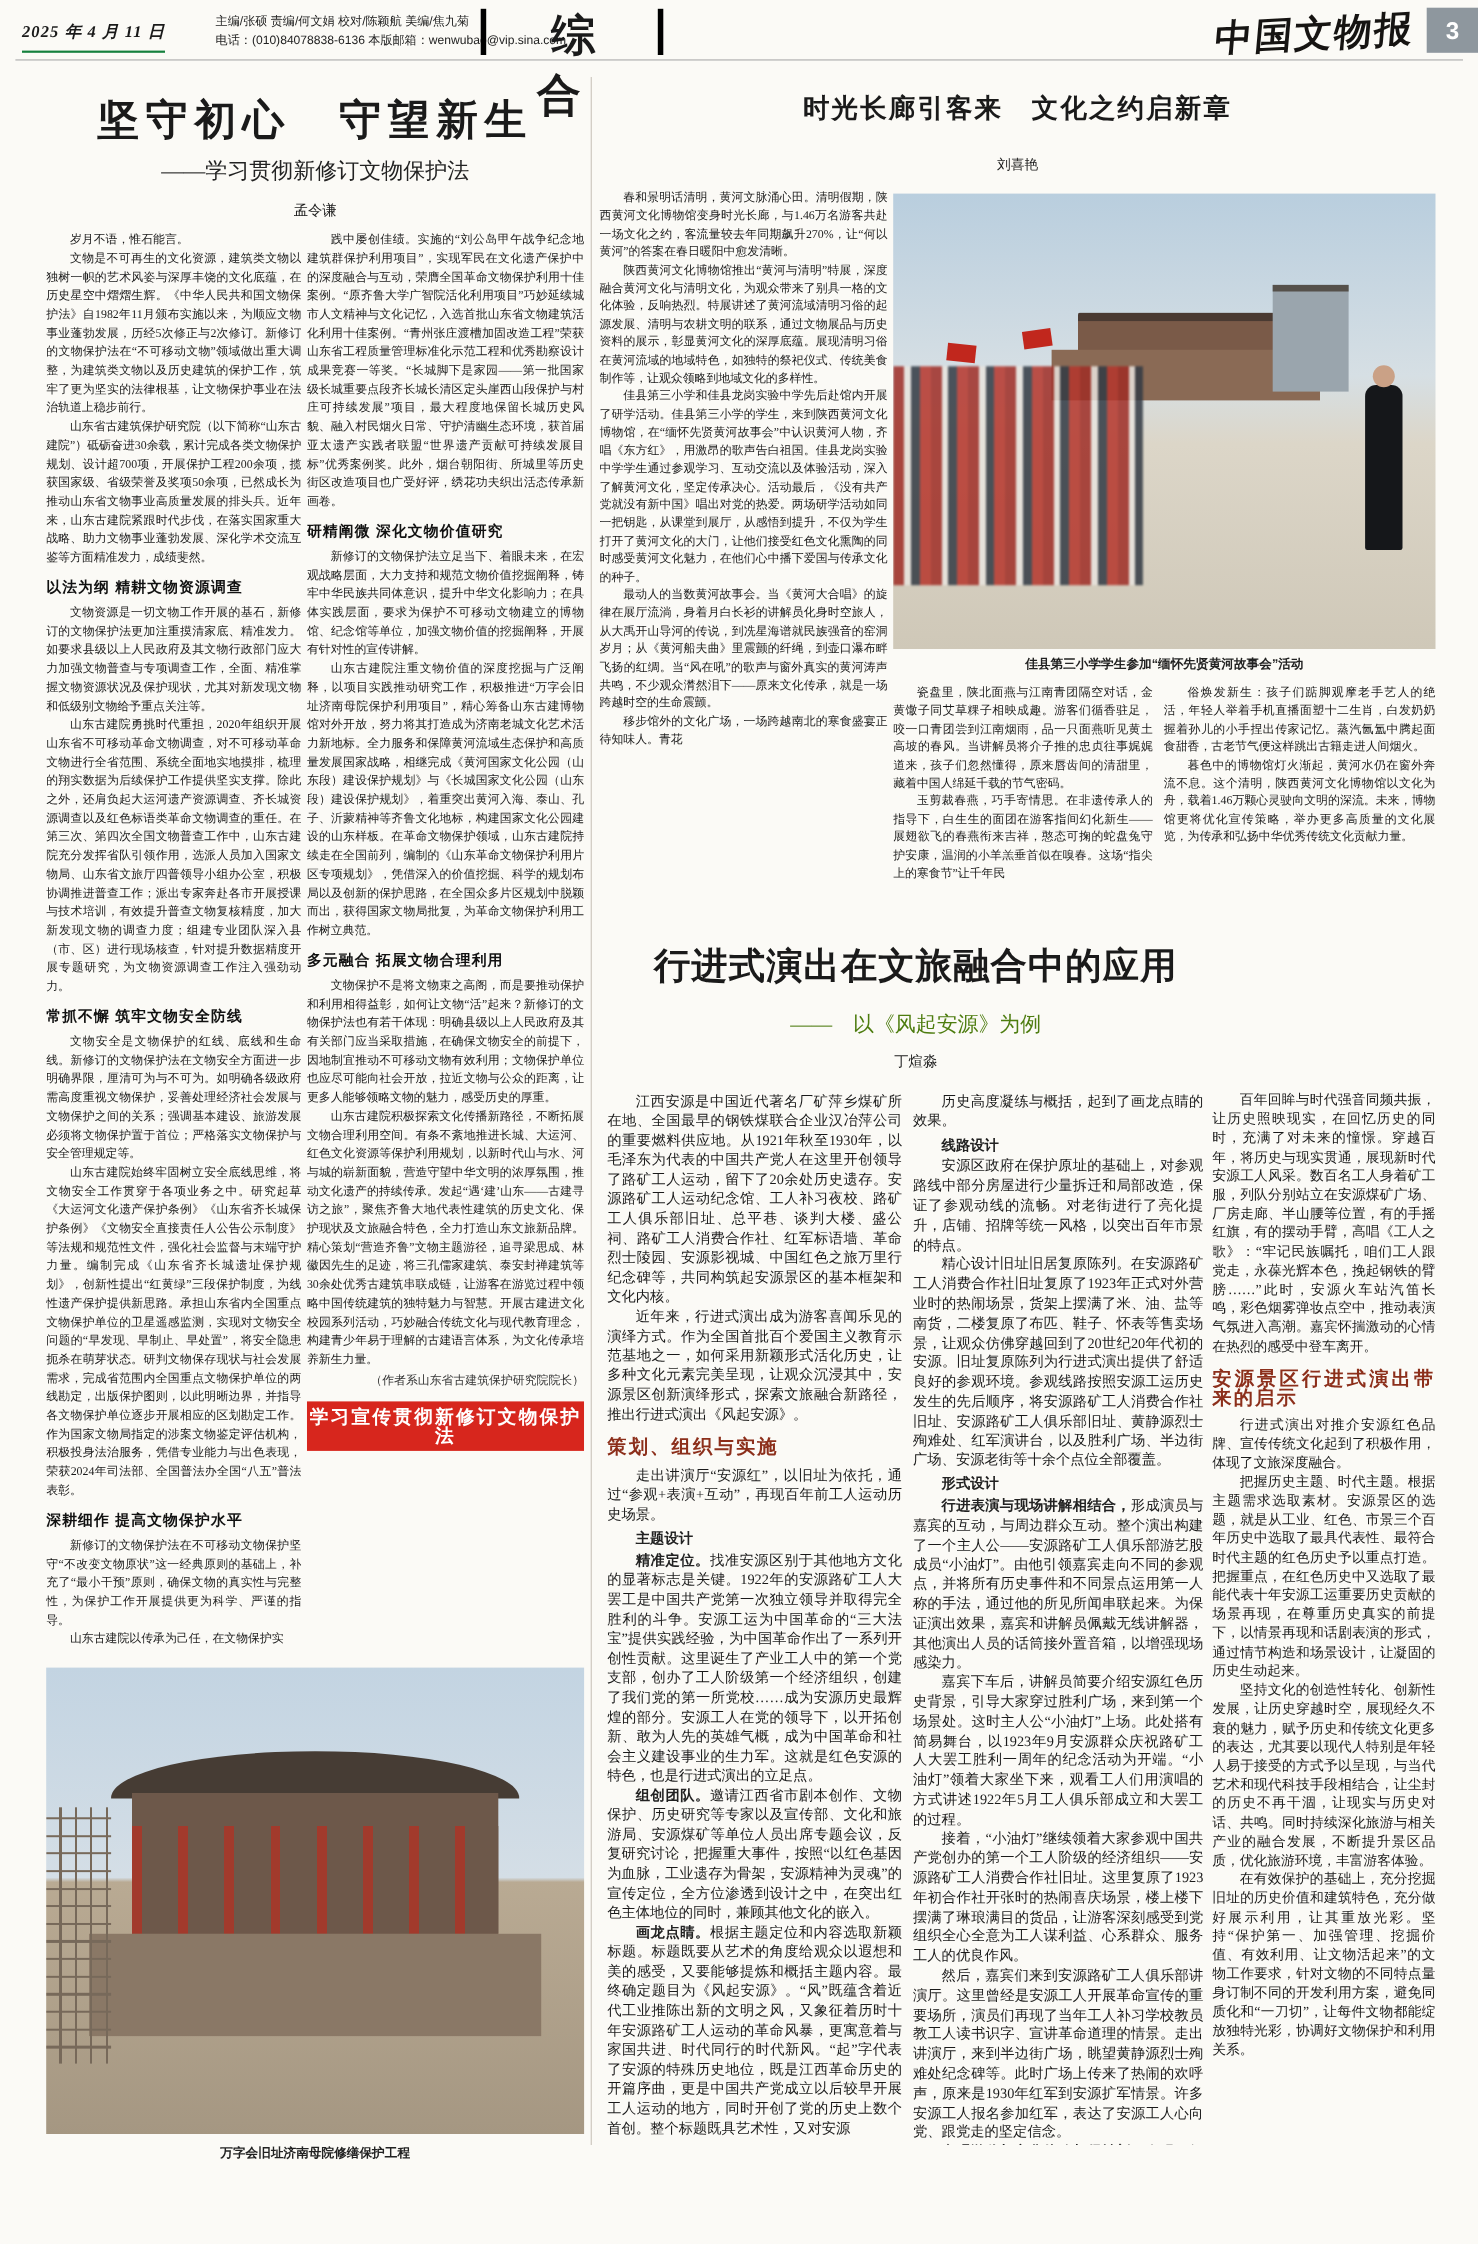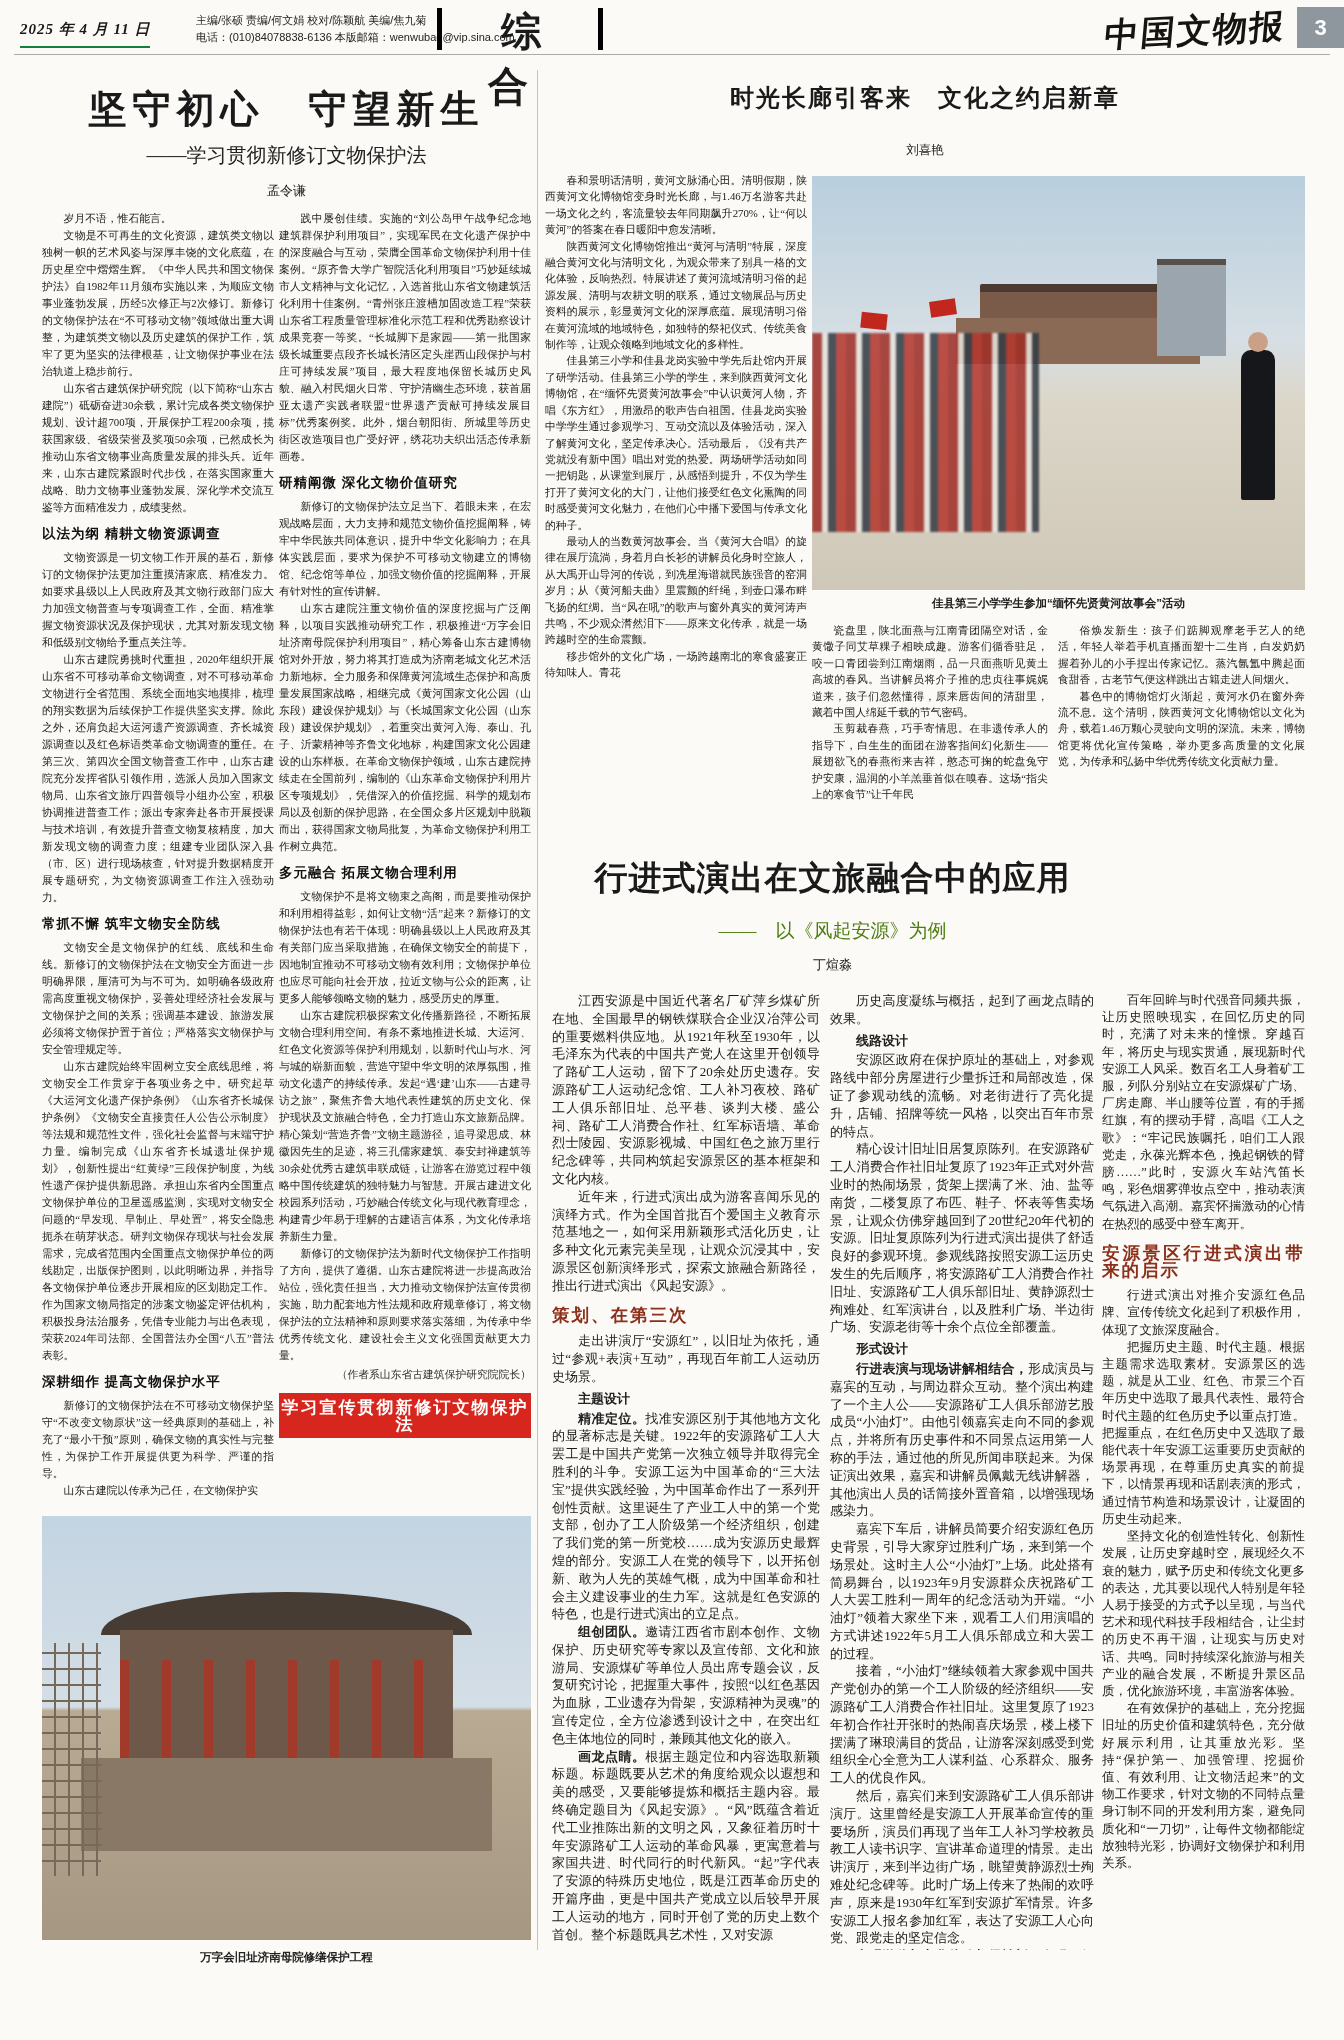--- a/index.html
+++ b/index.html
@@ -118,21 +118,20 @@
       <p class="p">山东古建院以传承为己任，在文物保护实</p>
     </div>
   <div class="col colA" style="left:279px;top:210px;width:252px;height:1294px;">
       <p class="p">践中屡创佳绩。实施的“刘公岛甲午战争纪念地建筑群保护利用项目”，实现军民在文化遗产保护中的深度融合与互动，荣膺全国革命文物保护利用十佳案例。“原齐鲁大学广智院活化利用项目”巧妙延续城市人文精神与文化记忆，入选首批山东省文物建筑活化利用十佳案例。“青州张庄渡槽加固改造工程”荣获山东省工程质量管理标准化示范工程和优秀勘察设计成果竞赛一等奖。“长城脚下是家园——第一批国家级长城重要点段齐长城长清区定头崖西山段保护与村庄可持续发展”项目，最大程度地保留长城历史风貌、融入村民烟火日常、守护清幽生态环境，获首届亚太遗产实践者联盟“世界遗产贡献可持续发展目标”优秀案例奖。此外，烟台朝阳街、所城里等历史街区改造项目也广受好评，绣花功夫织出活态传承新画卷。</p>
       <h4 class="sub">研精阐微 深化文物价值研究</h4>
       <p class="p">新修订的文物保护法立足当下、着眼未来，在宏观战略层面，大力支持和规范文物价值挖掘阐释，铸牢中华民族共同体意识，提升中华文化影响力；在具体实践层面，要求为保护不可移动文物建立的博物馆、纪念馆等单位，加强文物价值的挖掘阐释，开展有针对性的宣传讲解。</p>
       <p class="p">山东古建院注重文物价值的深度挖掘与广泛阐释，以项目实践推动研究工作，积极推进“万字会旧址济南母院保护利用项目”，精心筹备山东古建博物馆对外开放，努力将其打造成为济南老城文化艺术活力新地标。全力服务和保障黄河流域生态保护和高质量发展国家战略，相继完成《黄河国家文化公园（山东段）建设保护规划》与《长城国家文化公园（山东段）建设保护规划》，着重突出黄河入海、泰山、孔子、沂蒙精神等齐鲁文化地标，构建国家文化公园建设的山东样板。在革命文物保护领域，山东古建院持续走在全国前列，编制的《山东革命文物保护利用片区专项规划》，凭借深入的价值挖掘、科学的规划布局以及创新的保护思路，在全国众多片区规划中脱颖而出，获得国家文物局批复，为革命文物保护利用工作树立典范。</p>
       <h4 class="sub">多元融合 拓展文物合理利用</h4>
       <p class="p">文物保护不是将文物束之高阁，而是要推动保护和利用相得益彰，如何让文物“活”起来？新修订的文物保护法也有若干体现：明确县级以上人民政府及其有关部门应当采取措施，在确保文物安全的前提下，因地制宜推动不可移动文物有效利用；文物保护单位也应尽可能向社会开放，拉近文物与公众的距离，让更多人能够领略文物的魅力，感受历史的厚重。</p>
       <p class="p">山东古建院积极探索文化传播新路径，不断拓展文物合理利用空间。有条不紊地推进长城、大运河、红色文化资源等保护利用规划，以新时代山与水、河与城的崭新面貌，营造守望中华文明的浓厚氛围，推动文化遗产的持续传承。发起“遇‘建’山东——古建寻访之旅”，聚焦齐鲁大地代表性建筑的历史文化、保护现状及文旅融合特色，全力打造山东文旅新品牌。精心策划“营造齐鲁”文物主题游径，追寻梁思成、林徽因先生的足迹，将三孔儒家建筑、泰安封禅建筑等30余处优秀古建筑串联成链，让游客在游览过程中领略中国传统建筑的独特魅力与智慧。开展古建进文化校园系列活动，巧妙融合传统文化与现代教育理念，构建青少年易于理解的古建语言体系，为文化传承培养新生力量。</p>
-      <p class="p">新修订的文物保护法为新时代文物保护工作指明了方向，提供了遵循。山东古建院将进一步提高政治站位，强化责任担当，大力推动文物保护法宣传贯彻实施，助力配套地方性法规和政府规章修订，将文物保护法的立法精神和原则要求落实落细，为传承中华优秀传统文化、建设社会主义文化强国贡献更大力量。</p>
       <p class="author">（作者系山东省古建筑保护研究院院长）</p>
       <div class="redbox">学习宣传贯彻新修订文物保护法</div>
     </div>
   <div class="photo ph-building">
     <div class="roof"></div>
     <div class="body1"></div>
     <div class="cols"></div>
     <div class="base"></div>
     <div class="scaff"></div>
   </div>
@@ -164,21 +163,21 @@
       <p class="p">俗焕发新生：孩子们踮脚观摩老手艺人的绝活，年轻人举着手机直播面塑十二生肖，白发奶奶握着孙儿的小手捏出传家记忆。蒸汽氤氲中腾起面食甜香，古老节气便这样跳出古籍走进人间烟火。</p>
       <p class="p">暮色中的博物馆灯火渐起，黄河水仍在窗外奔流不息。这个清明，陕西黄河文化博物馆以文化为舟，载着1.46万颗心灵驶向文明的深流。未来，博物馆更将优化宣传策略，举办更多高质量的文化展览，为传承和弘扬中华优秀传统文化贡献力量。</p>
     </div>
 
   <div class="p-title">行进式演出在文旅融合中的应用</div>
   <div class="p-sub">——　以《风起安源》为例</div>
   <div class="p-by">丁煊淼</div>
   <div class="col colC" style="left:552px;top:992px;width:268px;height:958px;">
       <p class="p">江西安源是中国近代著名厂矿萍乡煤矿所在地、全国最早的钢铁煤联合企业汉冶萍公司的重要燃料供应地。从1921年秋至1930年，以毛泽东为代表的中国共产党人在这里开创领导了路矿工人运动，留下了20余处历史遗存。安源路矿工人运动纪念馆、工人补习夜校、路矿工人俱乐部旧址、总平巷、谈判大楼、盛公祠、路矿工人消费合作社、红军标语墙、革命烈士陵园、安源影视城、中国红色之旅万里行纪念碑等，共同构筑起安源景区的基本框架和文化内核。</p>
       <p class="p">近年来，行进式演出成为游客喜闻乐见的演绎方式。作为全国首批百个爱国主义教育示范基地之一，如何采用新颖形式活化历史，让多种文化元素完美呈现，让观众沉浸其中，安源景区创新演绎形式，探索文旅融合新路径，推出行进式演出《风起安源》。</p>
-      <h3 class="hred">策划、在第三次</h3>
+      <h3 class="hred">策划、组织与实施</h3>
       <p class="p">走出讲演厅“安源红”，以旧址为依托，通过“参观+表演+互动”，再现百年前工人运动历史场景。</p>
       <h5 class="hk">主题设计</h5>
       <p class="p"><b class="lead">精准定位。</b>找准安源区别于其他地方文化的显著标志是关键。1922年的安源路矿工人大罢工是中国共产党第一次独立领导并取得完全胜利的斗争。安源工运为中国革命的“三大法宝”提供实践经验，为中国革命作出了一系列开创性贡献。这里诞生了产业工人中的第一个党支部，创办了工人阶级第一个经济组织，创建了我们党的第一所党校……成为安源历史最辉煌的部分。安源工人在党的领导下，以开拓创新、敢为人先的英雄气概，成为中国革命和社会主义建设事业的生力军。这就是红色安源的特色，也是行进式演出的立足点。</p>
       <p class="p"><b class="lead">组创团队。</b>邀请江西省市剧本创作、文物保护、历史研究等专家以及宣传部、文化和旅游局、安源煤矿等单位人员出席专题会议，反复研究讨论，把握重大事件，按照“以红色基因为血脉，工业遗存为骨架，安源精神为灵魂”的宣传定位，全方位渗透到设计之中，在突出红色主体地位的同时，兼顾其他文化的嵌入。</p>
       <p class="p"><b class="lead">画龙点睛。</b>根据主题定位和内容选取新颖标题。标题既要从艺术的角度给观众以遐想和美的感受，又要能够提炼和概括主题内容。最终确定题目为《风起安源》。“风”既蕴含着近代工业推陈出新的文明之风，又象征着历时十年安源路矿工人运动的革命风暴，更寓意着与家国共进、时代同行的时代新风。“起”字代表了安源的特殊历史地位，既是江西革命历史的开篇序曲，更是中国共产党成立以后较早开展工人运动的地方，同时开创了党的历史上数个首创。整个标题既具艺术性，又对安源</p>
     </div>
   <div class="col colC" style="left:830px;top:992px;width:264px;height:958px;">
       <p class="p">历史高度凝练与概括，起到了画龙点睛的效果。</p>
       <h5 class="hk">线路设计</h5>
       <p class="p">安源区政府在保护原址的基础上，对参观路线中部分房屋进行少量拆迁和局部改造，保证了参观动线的流畅。对老街进行了亮化提升，店铺、招牌等统一风格，以突出百年市景的特点。</p>

